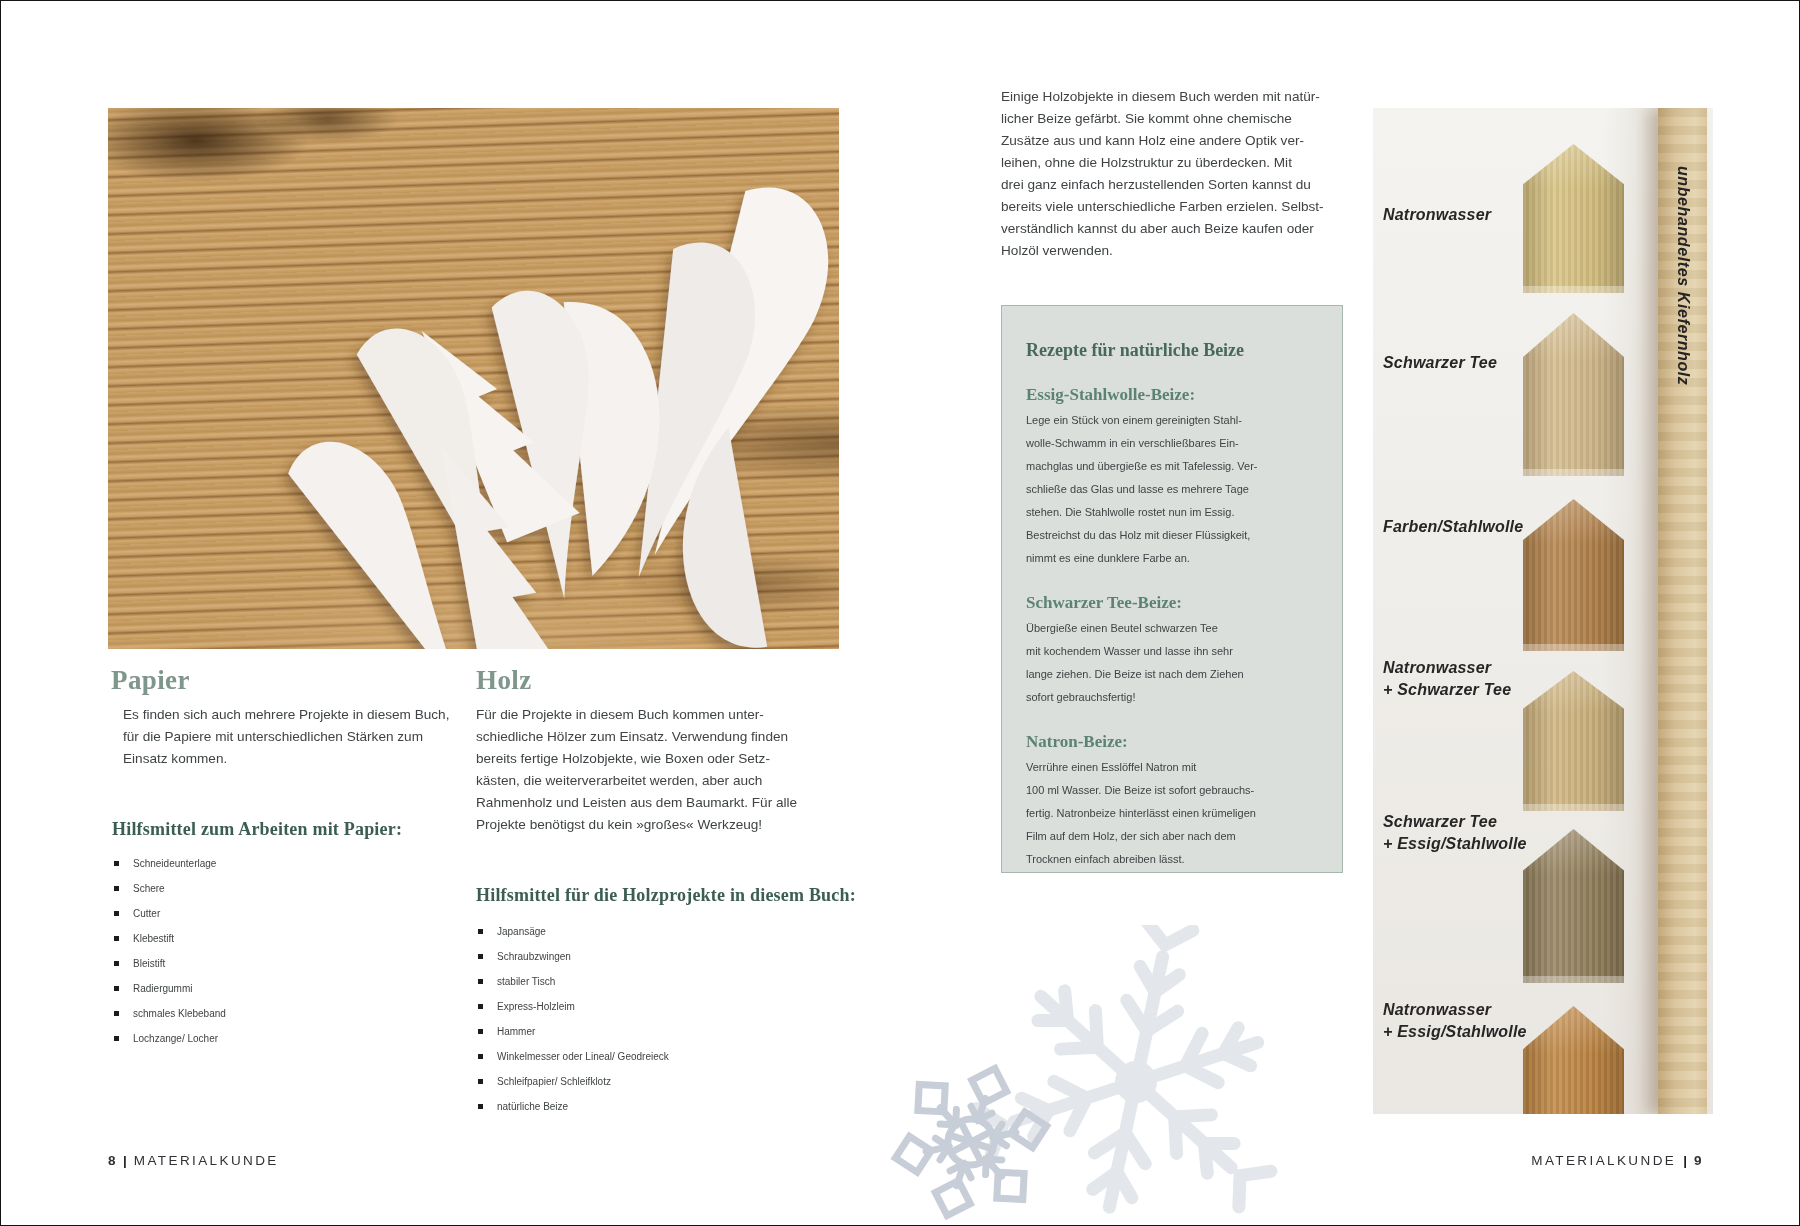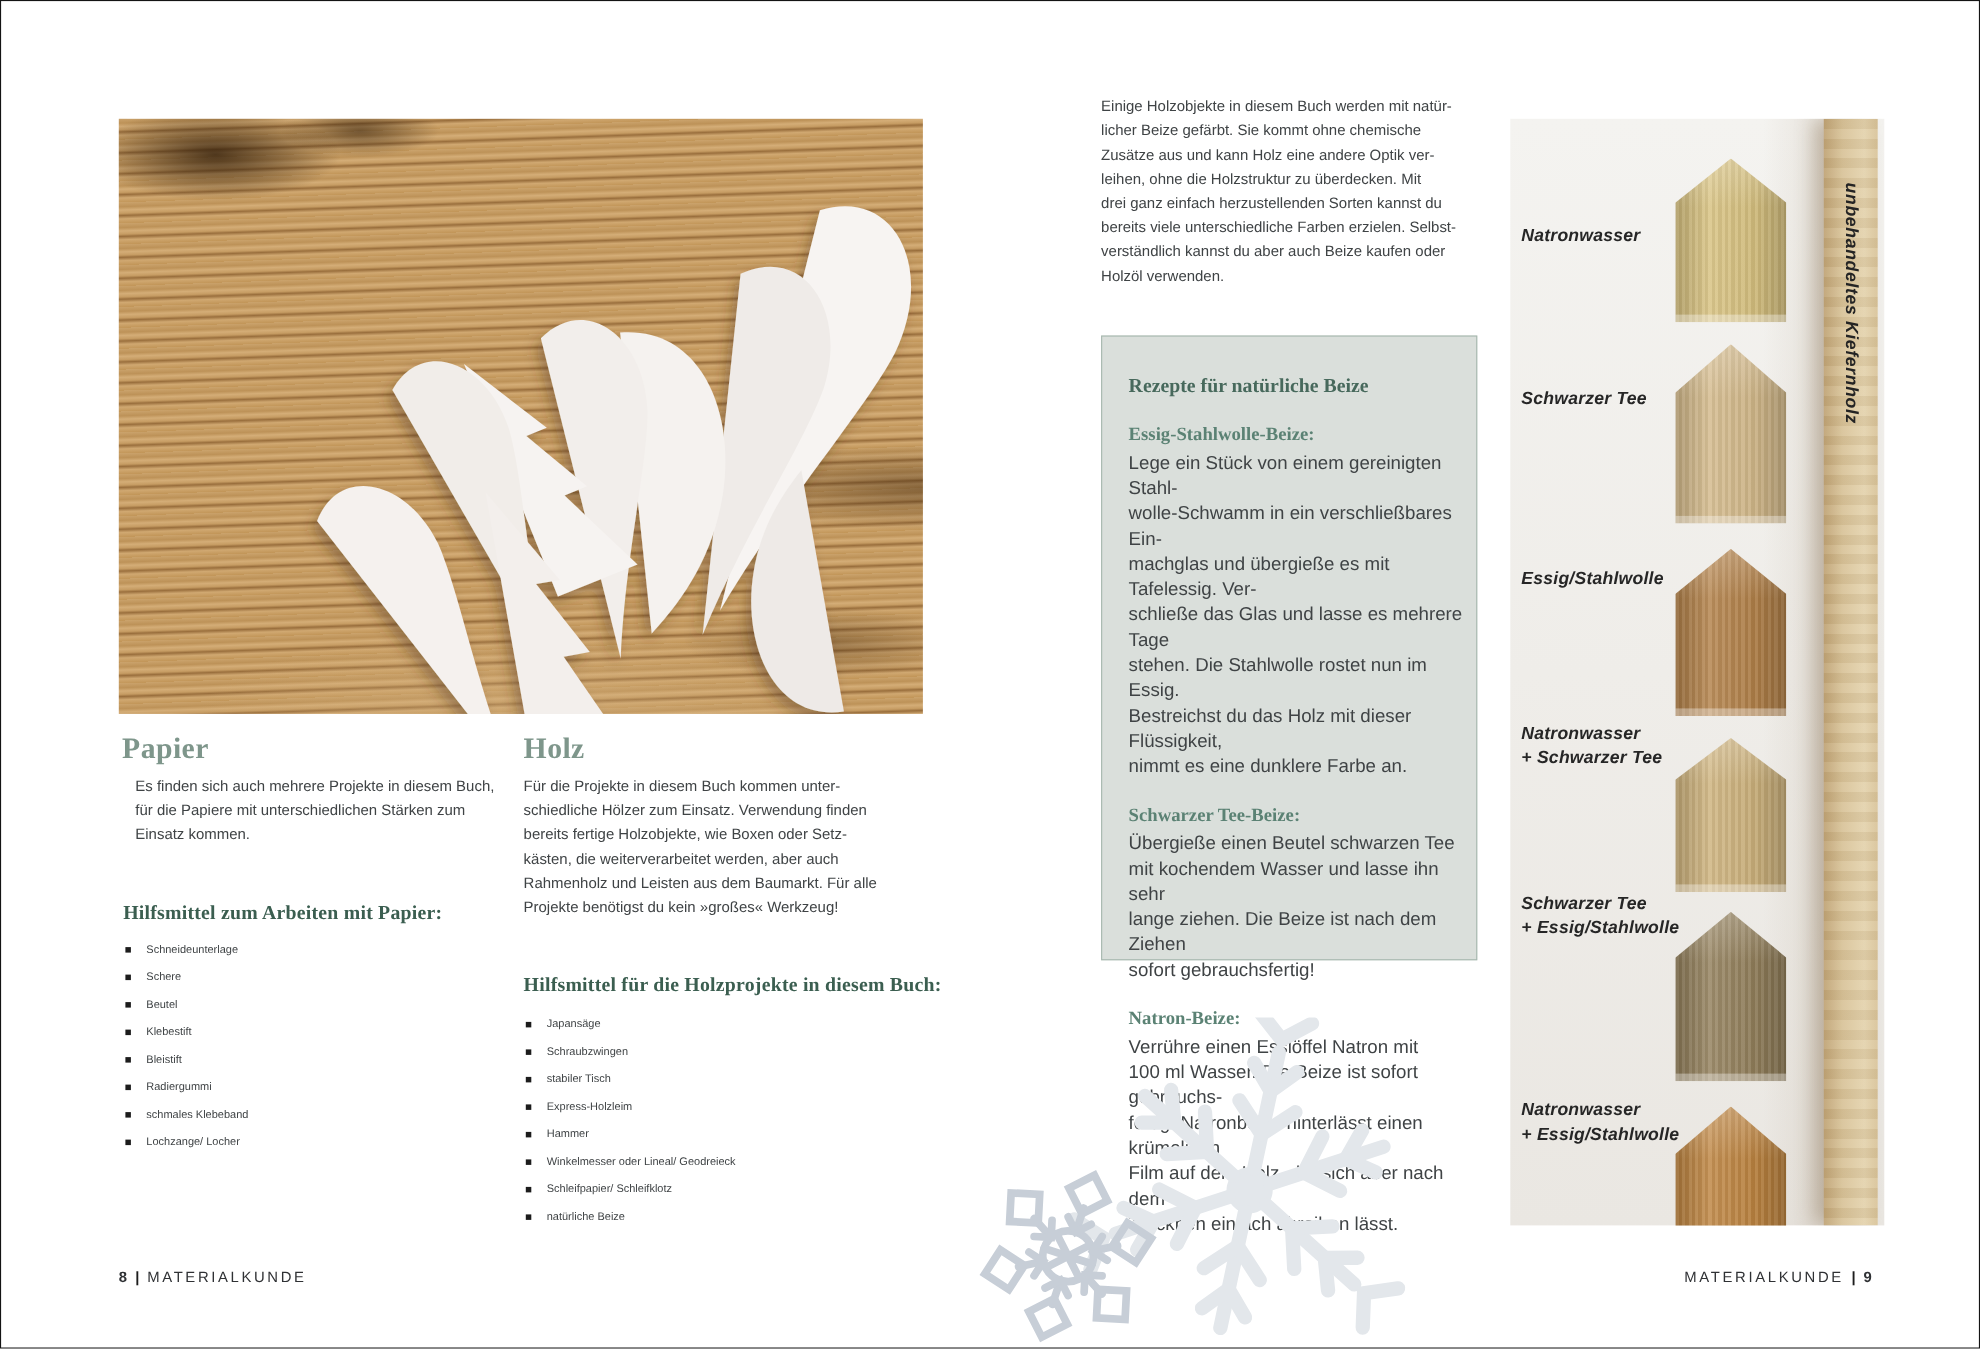--- a/index.html
+++ b/index.html
@@ -42,21 +42,21 @@
     padding:20px 10px 0 24px;
   }
   .box-title{
     font-family:"Liberation Serif", serif; font-weight:bold; font-size:18px;
     color:var(--recipe-title-green,#47695c); margin:14px 0 24px;
   }
   .recipe-name{
     font-family:"Liberation Serif", serif; font-weight:bold; font-size:17px;
     color:var(--recipe-name-green,#5b8274); margin:0 0 4px;
   }
-  .recipe-text{font-size:17px; line-height:23px; white-space:pre-line; margin:0 0 23px; color:var(--body-text);}
+  .recipe-text{font-size:11px; line-height:23px; white-space:pre-line; margin:0 0 23px; color:var(--body-text);}
   
   .strip{
     position:absolute; left:1372px; top:107px; width:340px; height:1006px; overflow:hidden;
     background:linear-gradient(180deg, var(--strip-bg-top,#f4f3f0), var(--strip-bg-bottom,#eae7e2));
   }
   .strip::before{ 
     content:""; position:absolute; top:0; right:40px; width:70px; height:100%;
     background:linear-gradient(90deg, rgba(150,125,95,0) , rgba(150,125,95,0.18));
   }
   .house{
@@ -131,21 +131,21 @@
   </div>
 
   <h2 class="section-heading" style="left:110px; top:664px; margin:0;">Papier</h2>
   <p class="intro" style="left:122px; top:703px; width:360px; margin:0;">Es finden sich auch mehrere Projekte in diesem Buch,
 für die Papiere mit unterschiedlichen Stärken zum
 Einsatz kommen.</p>
   <h3 class="list-heading" style="left:111px; top:818px; margin:0;">Hilfsmittel zum Arbeiten mit Papier:</h3>
   <ul class="tool-list" style="left:111px; top:850px;">
     <li>Schneideunterlage</li>
     <li>Schere</li>
-    <li>Beutel</li>
+    <li>Cutter</li>
     <li>Klebestift</li>
     <li>Bleistift</li>
     <li>Radiergummi</li>
     <li>schmales Klebeband</li>
     <li>Lochzange/ Locher</li>
   </ul>
 
   <h2 class="section-heading" style="left:475px; top:664px; margin:0;">Holz</h2>
   <p class="intro" style="left:475px; top:703px; width:370px; margin:0;">Für die Projekte in diesem Buch kommen unter-
 schiedliche Hölzer zum Einsatz. Verwendung finden
@@ -246,21 +246,21 @@
   <div class="strip">
     <div class="house" style="top: 36px; height: 149px; background: rgb(215, 193, 127);"></div>
     <div class="house" style="top: 205px; height: 163px; background: rgb(211, 185, 138);"></div>
     <div class="house" style="top: 391px; height: 152px; background: rgb(178, 129, 73);"></div>
     <div class="house" style="top: 563px; height: 140px; background: rgb(205, 178, 124);"></div>
     <div class="house" style="top: 721px; height: 154px; background: rgb(146, 127, 91);"></div>
     <div class="house" style="top: 898px; height: 160px; background: rgb(189, 132, 64);"></div>
 
     <div class="swatch-label" style="top:96px;">Natronwasser</div>
     <div class="swatch-label" style="top:244px;">Schwarzer Tee</div>
-    <div class="swatch-label" style="top:408px;">Essig/Stahlwolle</div>
+    <div class="swatch-label" style="top:408px;">Farben/Stahlwolle</div>
     <div class="swatch-label" style="top:549px;">Natronwasser
 + Schwarzer Tee</div>
     <div class="swatch-label" style="top:703px;">Schwarzer Tee
 + Essig/Stahlwolle</div>
     <div class="swatch-label" style="top:891px;">Natronwasser
 + Essig/Stahlwolle</div>
 
     <div class="plank">
       <span class="plank-caption">unbehandeltes Kiefernholz</span>
     </div>

